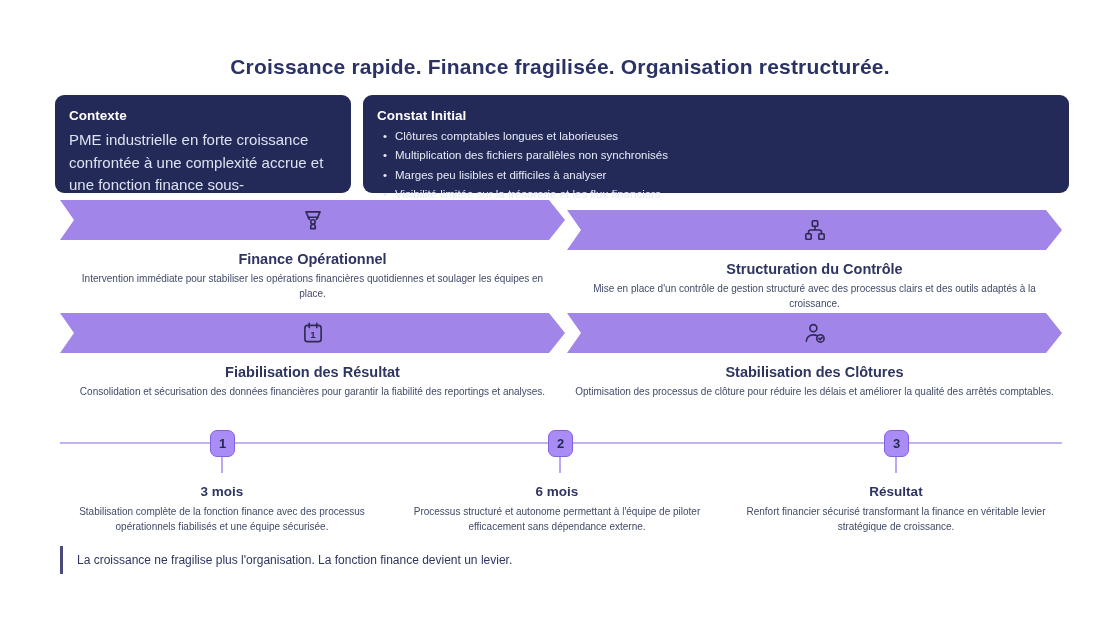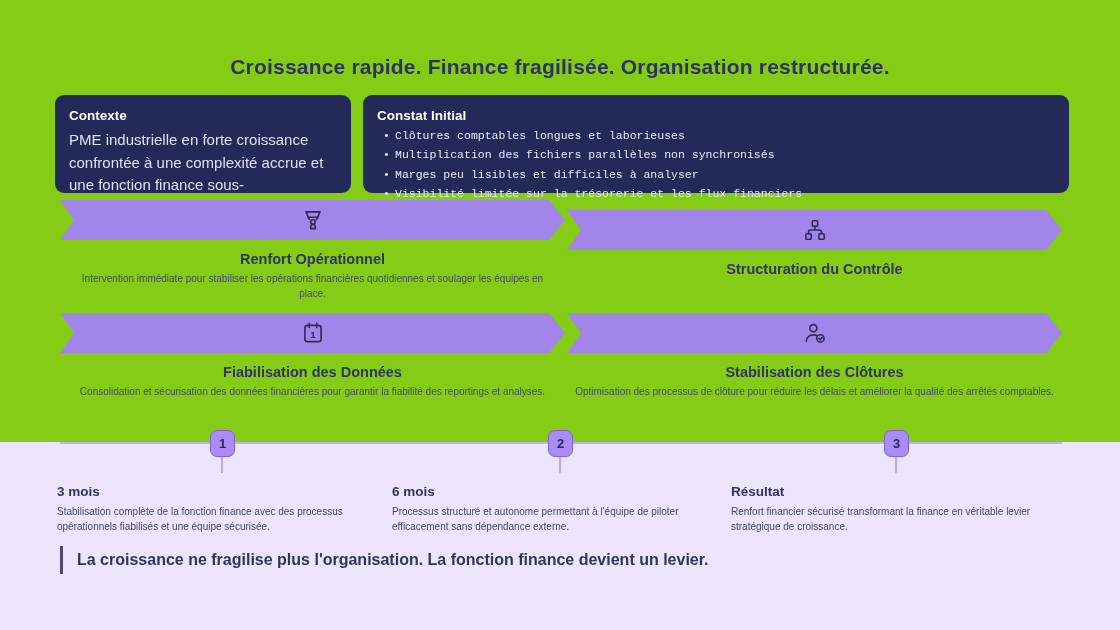--- a/index.html
+++ b/index.html
@@ -5,22 +5,22 @@
   * { margin: 0; padding: 0; box-sizing: border-box; }
   html, body { width: 1120px; height: 630px; }
   body {
     font-family: "Liberation Sans", sans-serif;
     background: #ece5fb;
     overflow: hidden;
   }
   .stage {
     position: relative;
     width: 1120px;
-    height: 442px;
-    background: #84cc16;
+    height: 630px;
+    background: #ffffff;
   }
   .main-title {
     position: absolute;
     top: 55px;
     left: 0;
     width: 100%;
     text-align: center;
     font-size: 21px;
     font-weight: 700;
     color: #2b3264;
@@ -40,21 +40,21 @@
     color: #ffffff;
     margin-bottom: 6px;
   }
   .box-context { left: 55px; width: 296px; height: 98px; }
   .box-constat { left: 363px; width: 706px; height: 98px; }
   .box-body {
     font-size: 15px;
     line-height: 1.5;
     color: #dde1f1;
   }
-  .box-bullets { list-style: none; font-family: Liberation Mono, monospace; }
+  .box-bullets { list-style: none; }
   .box-bullets li {
     position: relative;
     font-size: 11.5px;
     color: #e7eaf7;
     padding-left: 18px;
     margin-bottom: 4.5px;
     line-height: 1.3;
   }
   .box-bullets li::before {
     content: "•";
@@ -116,21 +116,21 @@
     position: absolute;
     top: 457px;
     width: 2px;
     height: 16px;
     background: #bda9f0;
   }
   .milestone-text {
     position: absolute;
     top: 484px;
     width: 330px;
-    text-align: left;
+    text-align: center;
   }
   .milestone-label {
     font-size: 13.5px;
     font-weight: 700;
     color: #2e3560;
   }
   .milestone-desc {
     margin-top: 6px;
     font-size: 10px;
     line-height: 1.45;
@@ -143,22 +143,22 @@
     display: flex;
     align-items: center;
   }
   .quote-bar {
     width: 3px;
     height: 28px;
     background: #4a4a78;
     margin-right: 14px;
   }
   .quote-text {
-    font-size: 16px;
-    font-weight: 700;
+    font-size: 12px;
+    font-weight: 400;
     color: #2e3560;
   }
 </style>
 </head>
 <body>
 
 <div class="stage">
 
   <div class="main-title">Croissance rapide. Finance fragilisée. Organisation restructurée.</div>
 
@@ -181,49 +181,50 @@
     <div class="phase-arrow">
       <span class="phase-icon">
         <svg width="26" height="26" viewBox="0 0 24 24" fill="none" stroke="#2e2a54" stroke-width="1.5" stroke-linecap="round" stroke-linejoin="round">
           <path d="M5.5 4.5h13l-2.2 5h-8.6z"></path>
           <path d="M8.8 11.5L7.6 9.7M15.2 11.5l1.2-1.8"></path>
           <circle cx="12" cy="13.8" r="2"></circle>
           <path d="M9.9 20v-1.8a2.1 2.1 0 0 1 4.2 0V20z"></path>
         </svg>
       </span>
     </div>
-    <div class="phase-title">Renfort Opérationnel</div>
+    <div class="phase-title">Finance Opérationnel</div>
     <div class="phase-desc">Intervention immédiate pour stabiliser les opérations financières quotidiennes et soulager les équipes en place.</div>
   </div>
 
   <div class="phase" style="left:567px; top:200px; width:495px;margin-top:10px;">
     <div class="phase-arrow">
       <span class="phase-icon">
         <svg width="26" height="26" viewBox="0 0 24 24" fill="none" stroke="#2e2a54" stroke-width="1.5" stroke-linecap="round" stroke-linejoin="round">
           <rect x="9.5" y="3.5" width="5" height="5" rx="1"></rect>
           <path d="M12 8.5v3.5M6 15.5v-1.5a2 2 0 0 1 2-2h8a2 2 0 0 1 2 2v1.5"></path>
           <rect x="3.5" y="15.5" width="5" height="5" rx="1"></rect>
           <rect x="15.5" y="15.5" width="5" height="5" rx="1"></rect>
         </svg>
       </span>
     </div>
     <div class="phase-title">Structuration du Contrôle</div>
+    <div class="phase-desc">Mise en place d'un contrôle de gestion structuré avec des processus clairs et des outils adaptés à la croissance.</div>
   </div>
 
   <div class="phase" style="left:60px; top:313px; width:505px;">
     <div class="phase-arrow">
       <span class="phase-icon">
         <svg width="26" height="26" viewBox="0 0 24 24" fill="none" stroke="#2e2a54" stroke-width="1.5" stroke-linecap="round" stroke-linejoin="round">
           <rect x="4.5" y="5" width="15" height="15" rx="2.5"></rect>
           <path d="M8.5 3v4M15.5 3v4"></path>
           <text x="12" y="16.6" text-anchor="middle" font-size="9" font-family="Liberation Sans, sans-serif" fill="#2e2a54" stroke="none" font-weight="bold">1</text>
         </svg>
       </span>
     </div>
-    <div class="phase-title">Fiabilisation des Données</div>
+    <div class="phase-title">Fiabilisation des Résultat</div>
     <div class="phase-desc">Consolidation et sécurisation des données financières pour garantir la fiabilité des reportings et analyses.</div>
   </div>
 
   <div class="phase" style="left:567px; top:313px; width:495px;">
     <div class="phase-arrow">
       <span class="phase-icon">
         <svg width="26" height="26" viewBox="0 0 24 24" fill="none" stroke="#2e2a54" stroke-width="1.5" stroke-linecap="round" stroke-linejoin="round">
           <circle cx="10.5" cy="7.5" r="3.2"></circle>
           <path d="M4 19.5c0-3.6 2.9-5.8 6.5-5.8 1.4 0 2.7.35 3.7 1"></path>
           <circle cx="17" cy="17" r="3.4"></circle>

